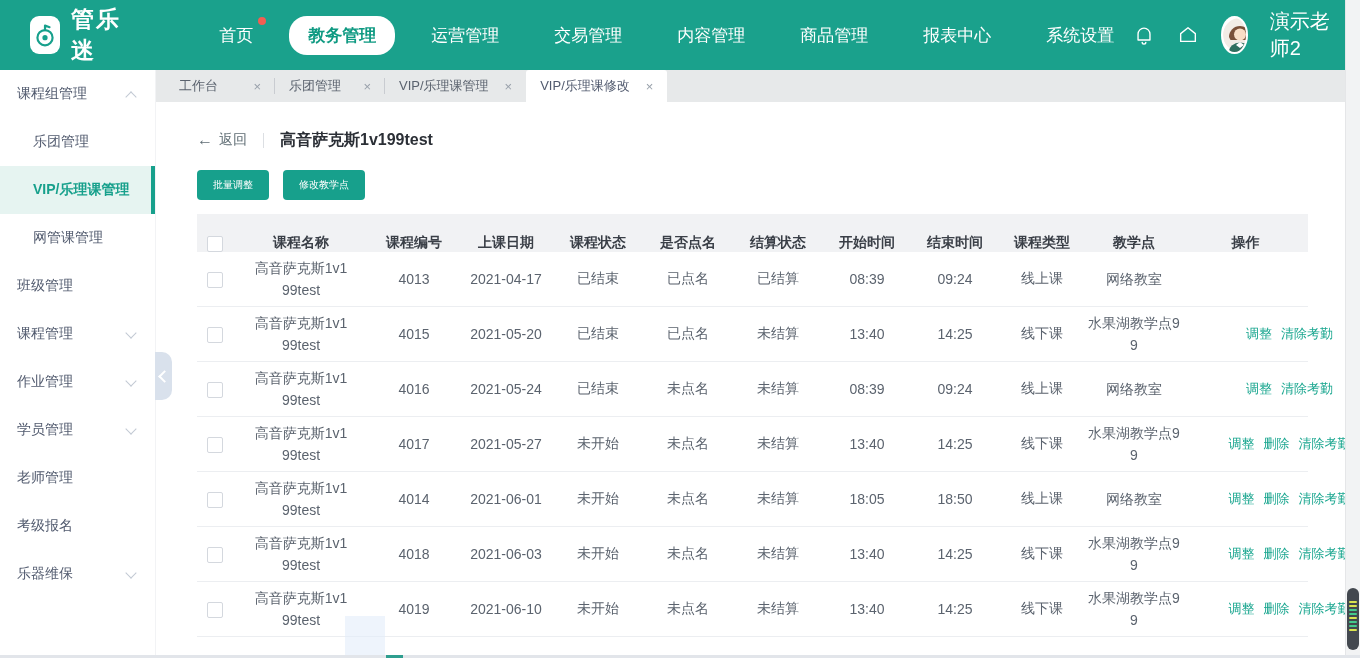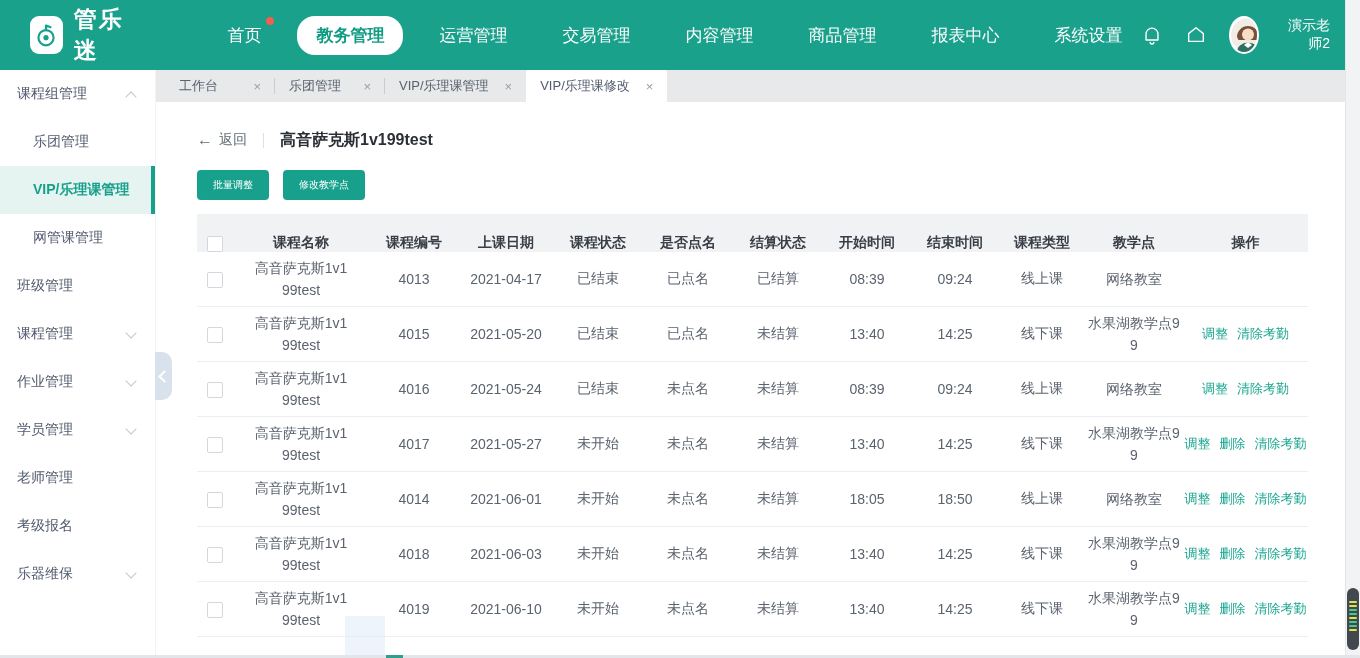--- a/index.html
+++ b/index.html
@@ -13,21 +13,21 @@
   .brand{display:flex;align-items:center;margin-left:30px;gap:11px;}
   .logo-box{width:38px;height:38px;background:#fff;border-radius:9px;display:flex;align-items:center;justify-content:center;cursor:pointer;}
   .logo-text{color:#fff;font-size:23px;font-weight:700;letter-spacing:2px;}
   .nav-menu{display:flex;align-items:center;margin-left:70px;gap:17px;}
   .nav-item{position:relative;color:#fff;font-size:17px;padding:8px 19px;cursor:pointer;white-space:nowrap;}
   .nav-item.active{background:#fff;color:#0f9a82;border-radius:18px;font-weight:700;}
   .nav-dot{position:absolute;top:1px;right:6px;width:8px;height:8px;border-radius:50%;background:#f25e52;}
   .nav-right{margin-left:auto;margin-right:30px;display:flex;align-items:center;gap:22px;}
   .nav-ic{width:24px;height:24px;display:flex;align-items:center;justify-content:center;cursor:pointer;}
   .avatar{width:34px;height:34px;border-radius:50%;overflow:hidden;background:#fff;border:2px solid rgba(255,255,255,.95);cursor:pointer;}
-  .user-name{color:#fff;font-size:14px;cursor:pointer;text-align:right;}
+  .user-name{color:#fff;font-size:20px;cursor:pointer;}
   
   .sidebar{position:absolute;top:70px;left:0;width:155px;height:588px;background:#fff;border-right:1px solid #f2f3f5;z-index:4;}
   .side-item{height:48px;display:flex;align-items:center;font-size:14px;color:#515a6e;padding-left:17px;position:relative;cursor:pointer;}
   .side-item.l2{padding-left:33px;}
   .side-item.active{background:#e6f4f1;color:#17a08c;font-weight:700;}
   .side-item.active::after{content:'';position:absolute;right:0;top:0;width:4px;height:100%;background:#17a08c;}
   .chev{position:absolute;right:20px;width:7px;height:7px;border-right:1.4px solid #c2c9d3;border-bottom:1.4px solid #c2c9d3;}
   .chev.up{transform:rotate(-135deg);top:23px;}
   .chev.down{transform:rotate(45deg);top:19px;}
   .collapse-handle{position:absolute;left:155px;top:352px;width:17px;height:48px;background:#d9e1ec;border-radius:0 10px 10px 0;display:flex;align-items:center;justify-content:center;z-index:6;cursor:pointer;}
@@ -50,21 +50,21 @@
   
   .tbl{margin:14px 0 0 42px;width:1111px;}
   .thead{display:flex;align-items:flex-end;background:#f1f2f4;height:38px;font-weight:700;color:#3a3f47;font-size:14px;}
   .trow{display:flex;align-items:center;min-height:54px;border-bottom:1px solid #eceef1;color:#5b636e;font-size:14px;background:#fff;}
   .cell{text-align:center;flex:none;}
   .c0{width:36px;}.c1{width:136px;}.c2{width:90px;}.c3{width:94px;}.c4{width:90px;}.c5{width:90px;}
   .c6{width:90px;}.c7{width:88px;}.c8{width:88px;}.c9{width:86px;}.c10{width:98px;}.c11{width:125px;}
   .wrap-name{display:inline-block;width:100px;line-height:1.6;word-break:break-all;}
   .wrap-venue{display:inline-block;width:92px;line-height:1.6;word-break:break-all;}
   .cbx{display:inline-block;width:14px;height:14px;border:1px solid #d4d8de;border-radius:2px;background:#fff;cursor:pointer;vertical-align:middle;}
-  .acts{display:flex;gap:9px;justify-content:center;align-items:center;}
+  .acts{display:flex;gap:9px;justify-content:center;align-items:center;margin-left:44px;}
   .alink{color:#19a68f;font-size:13px;cursor:pointer;white-space:nowrap;}
   
   .sb-track{position:absolute;right:0;top:0;width:14px;height:658px;background:#f2f3f4;border-left:1px solid #e5e6e8;z-index:7;}
   .sb-thumb{position:absolute;left:1px;top:588px;width:12px;height:62px;background:#43484f;border-radius:6px;display:flex;flex-direction:column;align-items:center;gap:2px;padding-top:13px;box-sizing:border-box;cursor:pointer;}
   .stripe{width:8px;height:2px;border-radius:1px;flex:none;}
   
   .bottom-strip{position:absolute;bottom:0;left:0;width:1360px;height:3px;background:#e2e5ea;z-index:8;}
   .bottom-fragment{position:absolute;left:345px;top:616px;width:40px;height:42px;background:rgba(226,236,250,0.6);z-index:6;}
   .bottom-teal{position:absolute;left:386px;bottom:0;width:17px;height:3px;background:#2e9e8f;z-index:9;}
 </style>

